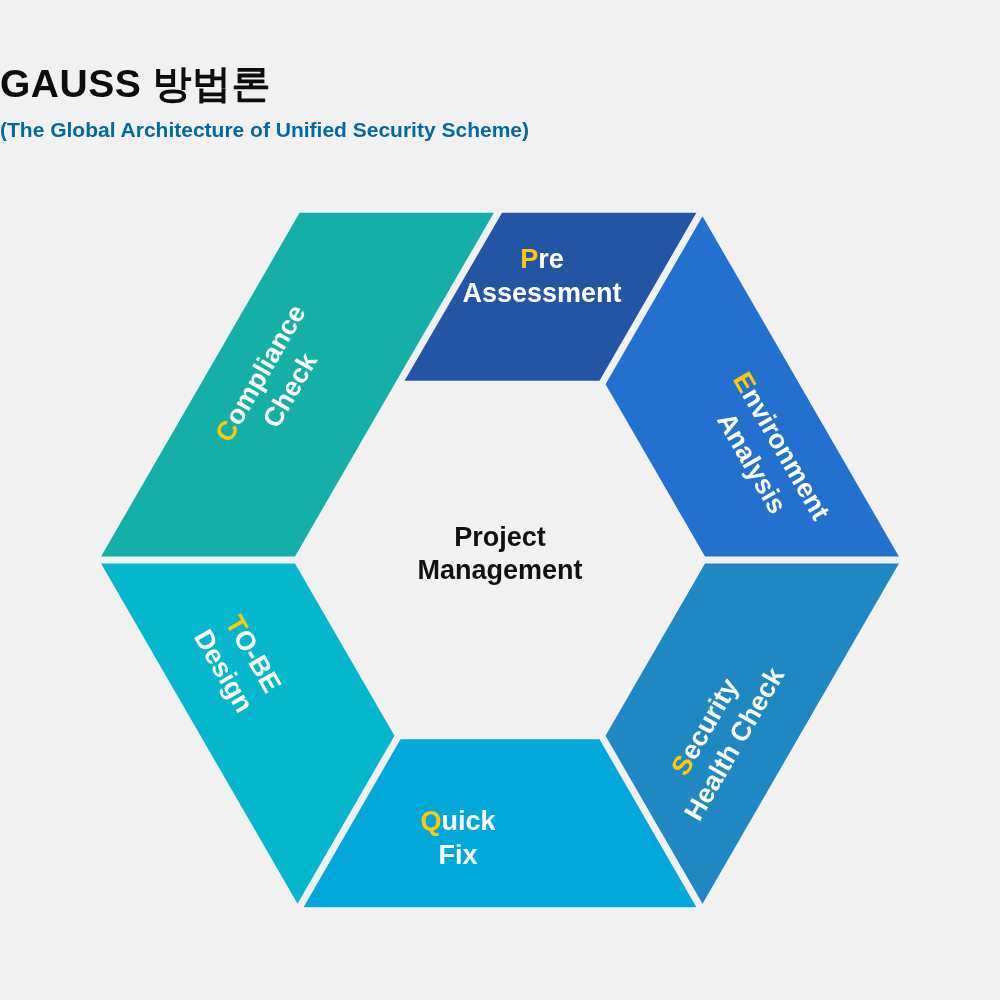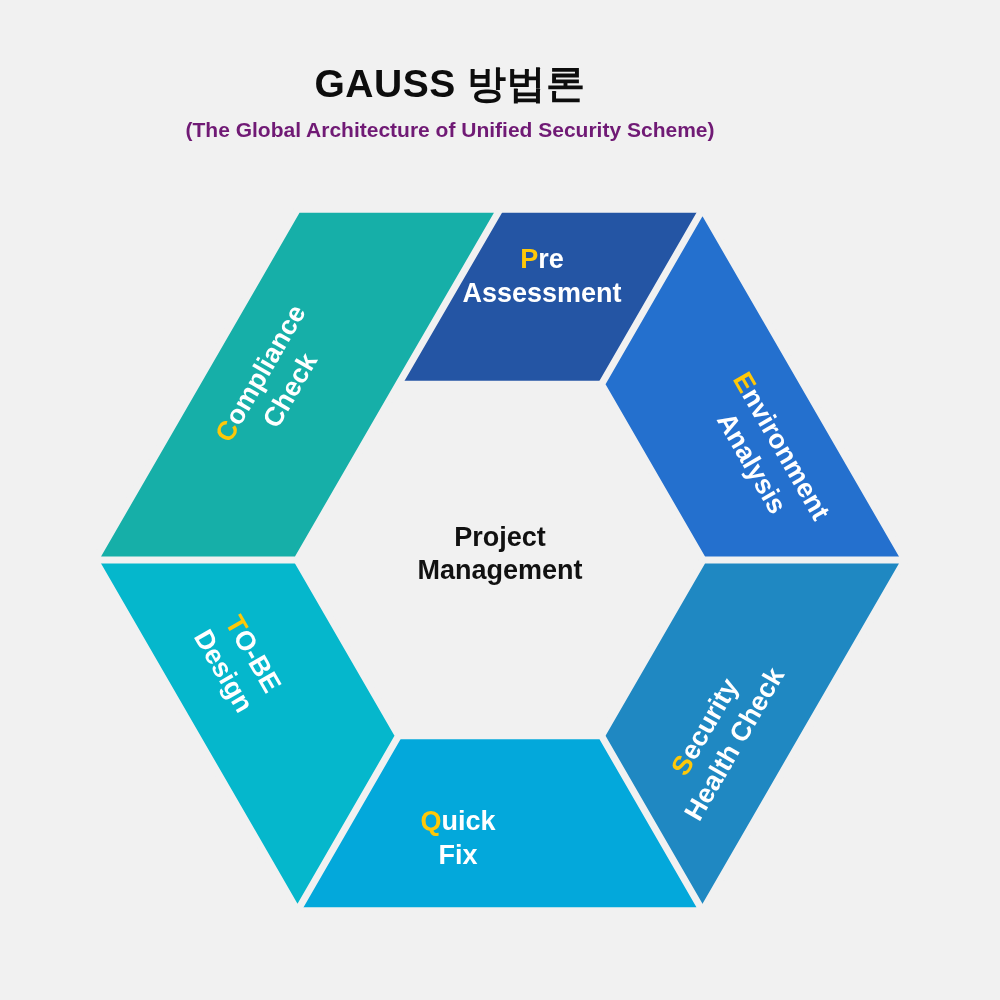--- a/index.html
+++ b/index.html
@@ -15,37 +15,35 @@
     position: relative;
     width: 1000px;
     height: 1000px;
     background: #f1f1f1;
   }
   .header {
     position: absolute;
     top: 0;
     left: 0;
     width: 880px;
-    text-align: center;
     padding-top: 62px;
     box-sizing: border-box;
-    padding-left: 20px;
   }
   .title {
     font-size: 39px;
     font-weight: bold;
     color: #0d0d0d;
     letter-spacing: 0.5px;
     line-height: 1.15;
     margin: 0;
   }
   .subtitle {
     font-size: 21px;
     font-weight: bold;
-    color: #701a75;
+    color: #0369a1;
     margin: 10px 0 0 0;
     line-height: 1.2;
   }
   svg.diagram {
     position: absolute;
     left: 0;
     top: 0;
     width: 1000px;
     height: 1000px;
     display: block;

